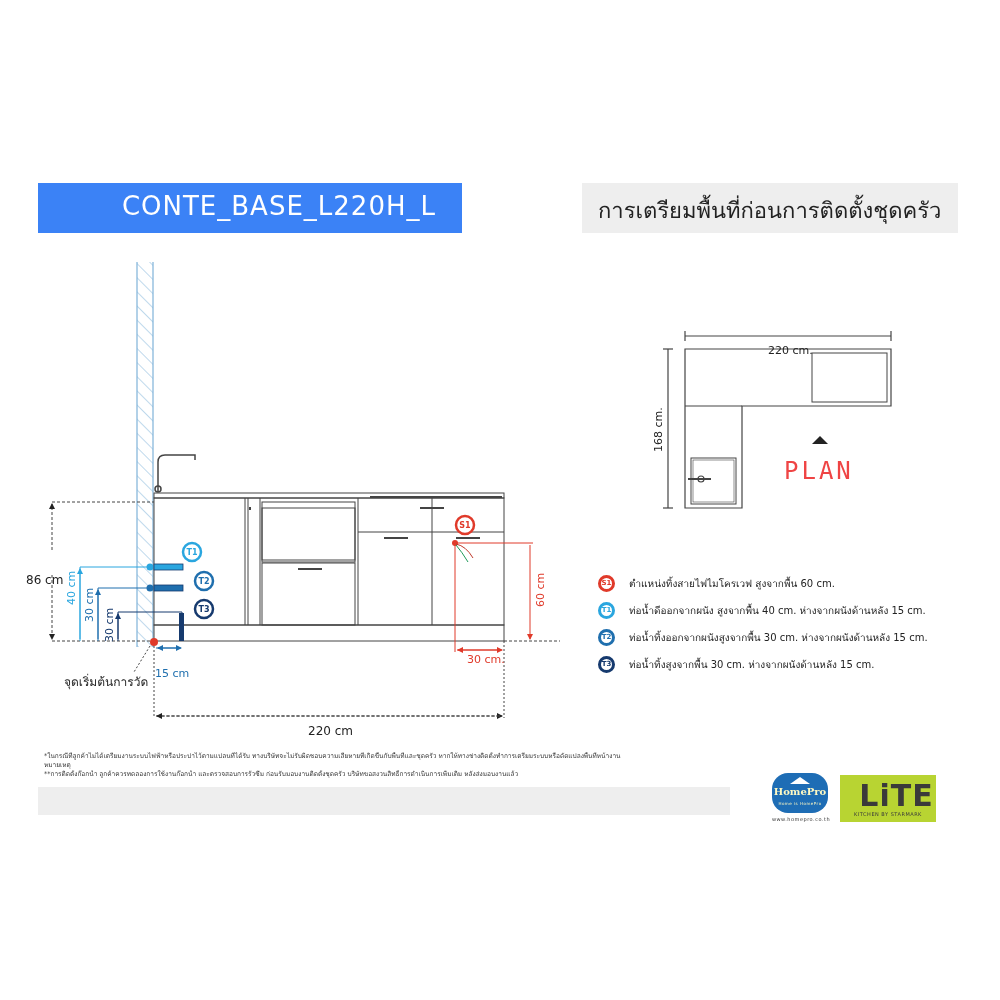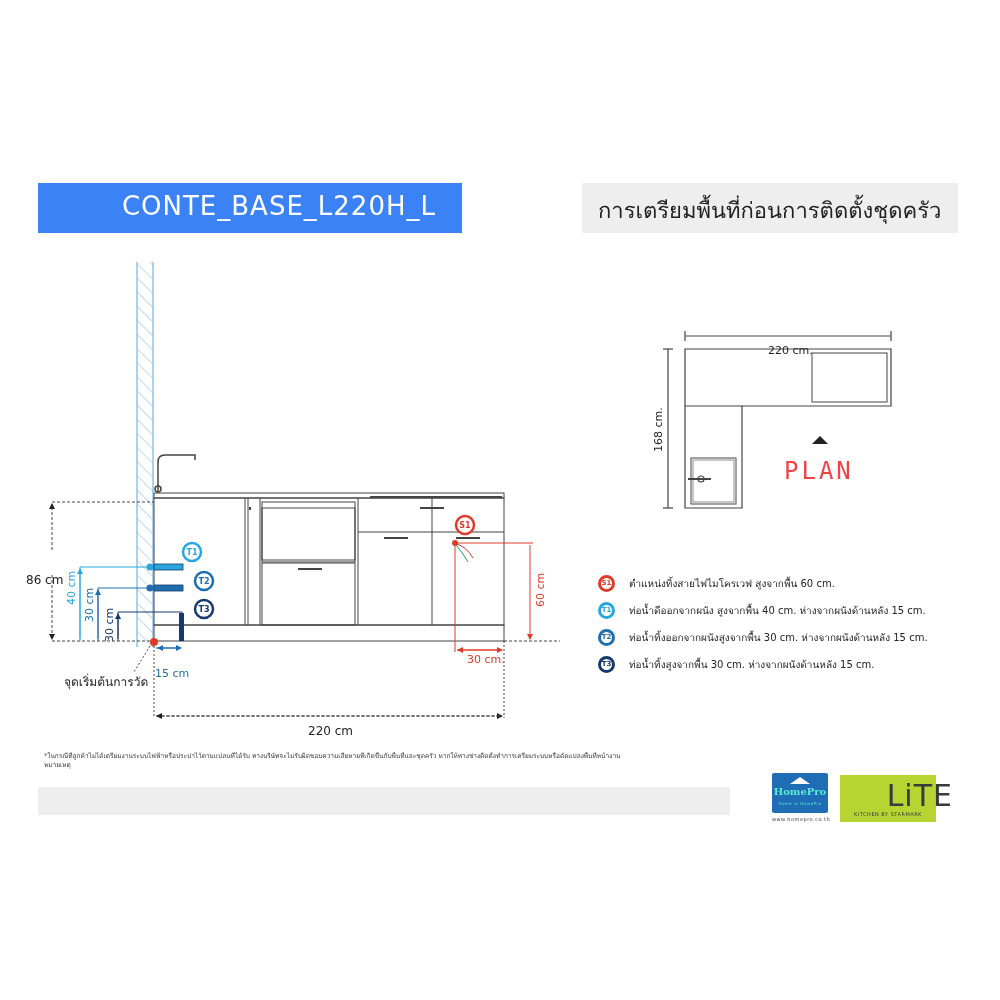--- a/index.html
+++ b/index.html
@@ -9,27 +9,27 @@
   .title-left span{position:absolute;right:26px;top:8px;font-size:26px;color:#ffffff;letter-spacing:1px;font-family:"DejaVu Sans",sans-serif;}
   .title-right{left:582px;top:183px;width:376px;height:50px;background:#eeeeee;}
   .title-right span{position:absolute;left:16px;top:10px;font-size:22px;color:#222;font-family:"DejaVu Sans",sans-serif;}
   svg{position:absolute;left:0;top:0;}
   .legend{left:598px;top:570px;width:380px;}
   .legend-row{display:flex;align-items:center;height:26px;margin-bottom:1px;}
   .badge{width:17px;height:17px;border-radius:50%;border:3px solid;box-sizing:border-box;display:flex;align-items:center;justify-content:center;font-size:7px;font-weight:bold;margin-right:14px;background:#fff;}
   .legend-text{font-size:10px;color:#222;white-space:nowrap;}
   .notes{left:44px;top:752px;width:700px;font-size:6.5px;color:#333;line-height:9px;}
   .footer-bar{left:38px;top:787px;width:692px;height:28px;background:#eeeeee;}
-  .homepro{left:772px;top:773px;width:56px;height:40px;background:#1e6db5;border-radius:2px;color:#5eead4;}
+  .homepro{left:772px;top:773px;width:56px;height:40px;background:#1e6db5;border-radius:16px;color:#fef9c3;}
   .homepro .roof{position:absolute;left:18px;top:4px;width:0;height:0;border-left:10px solid transparent;border-right:10px solid transparent;border-bottom:7px solid #fff;}
   .homepro .name{position:absolute;left:0;width:56px;top:13px;text-align:center;font-size:10px;font-weight:bold;font-family:"DejaVu Serif",serif;}
   .homepro .tag{position:absolute;left:0;width:56px;top:28px;text-align:center;font-size:4px;letter-spacing:0.5px;}
   .homepro-url{left:766px;top:816px;width:70px;font-size:5px;color:#333;text-align:center;letter-spacing:0.5px;}
   .lite{left:840px;top:775px;width:96px;height:47px;background:#b8d432;}
-  .lite .big{position:absolute;left:0;width:113px;top:3px;text-align:right;font-size:30px;font-weight:normal;color:#3a3a3a;letter-spacing:1px;}
+  .lite .big{position:absolute;left:0;width:113px;top:3px;text-align:center;font-size:30px;font-weight:bold;color:#3a3a3a;letter-spacing:1px;}
   .lite .small{position:absolute;left:0;width:96px;top:36px;text-align:center;font-size:5px;color:#3a3a3a;letter-spacing:0.5px;}
   .lbl{font-size:11px;color:#222;white-space:nowrap;}
   .plan-word{left:784px;top:457px;font-size:24px;color:#ef4444;letter-spacing:3px;font-family:"DejaVu Sans Mono",monospace;}
 </style>
 </head>
 <body>
 
 <div class="abs title-left">
   <span>CONTE_BASE_L220H_L</span>
 </div>
@@ -212,20 +212,21 @@
   </div>
   <div class="legend-row">
     <div class="badge" style="border-color:#163a6e;color:#163a6e;">T3</div>
     <span class="legend-text">ท่อน้ำทิ้งสูงจากพื้น 30 cm. ห่างจากผนังด้านหลัง 15 cm.</span>
   </div>
 </div>
 
 <div class="abs notes">
   <div style="white-space:nowrap;overflow:hidden;">*ในกรณีที่ลูกค้าไม่ได้เตรียมงานระบบไฟฟ้าหรือประปาไว้ตามแปลนที่ได้รับ ทางบริษัทจะไม่รับผิดชอบความเสียหายที่เกิดขึ้นกับพื้นที่และชุดครัว หากให้ทางช่างติดตั้งทำการเตรียมระบบหรือดัดแปลงพื้นที่หน้างาน</div>
   <div>หมายเหตุ</div>
+  <div style="white-space:nowrap;overflow:hidden;">**การติดตั้งก๊อกน้ำ ลูกค้าควรทดลองการใช้งานก๊อกน้ำ และตรวจสอบการรั่วซึม ก่อนรับมอบงานติดตั้งชุดครัว บริษัทขอสงวนสิทธิ์การดำเนินการเพิ่มเติม หลังส่งมอบงานแล้ว</div>
 </div>
 <div class="abs footer-bar"></div>
 
 <div class="abs homepro">
   <div class="roof"></div>
   <div class="name">HomePro</div>
   <div class="tag">Home is HomePro</div>
 </div>
 <div class="abs homepro-url">www.homepro.co.th</div>
 <div class="abs lite">

